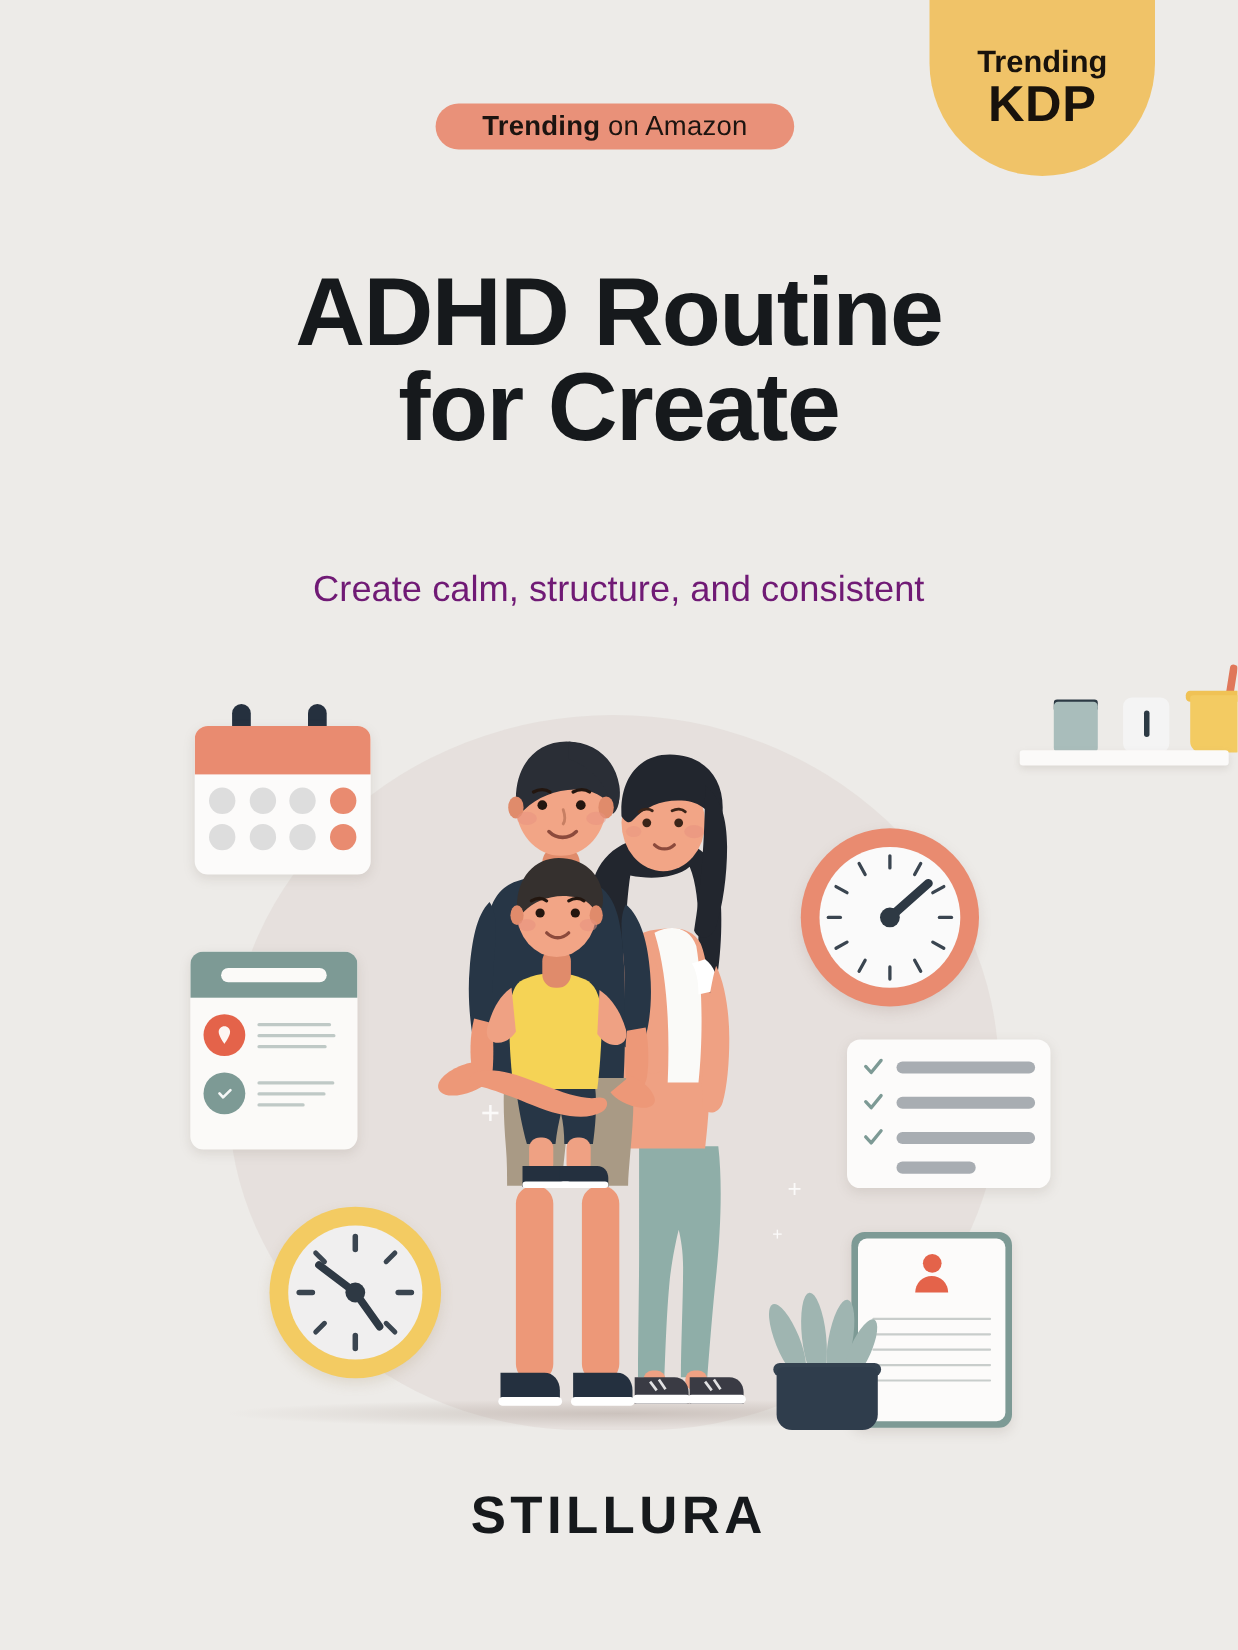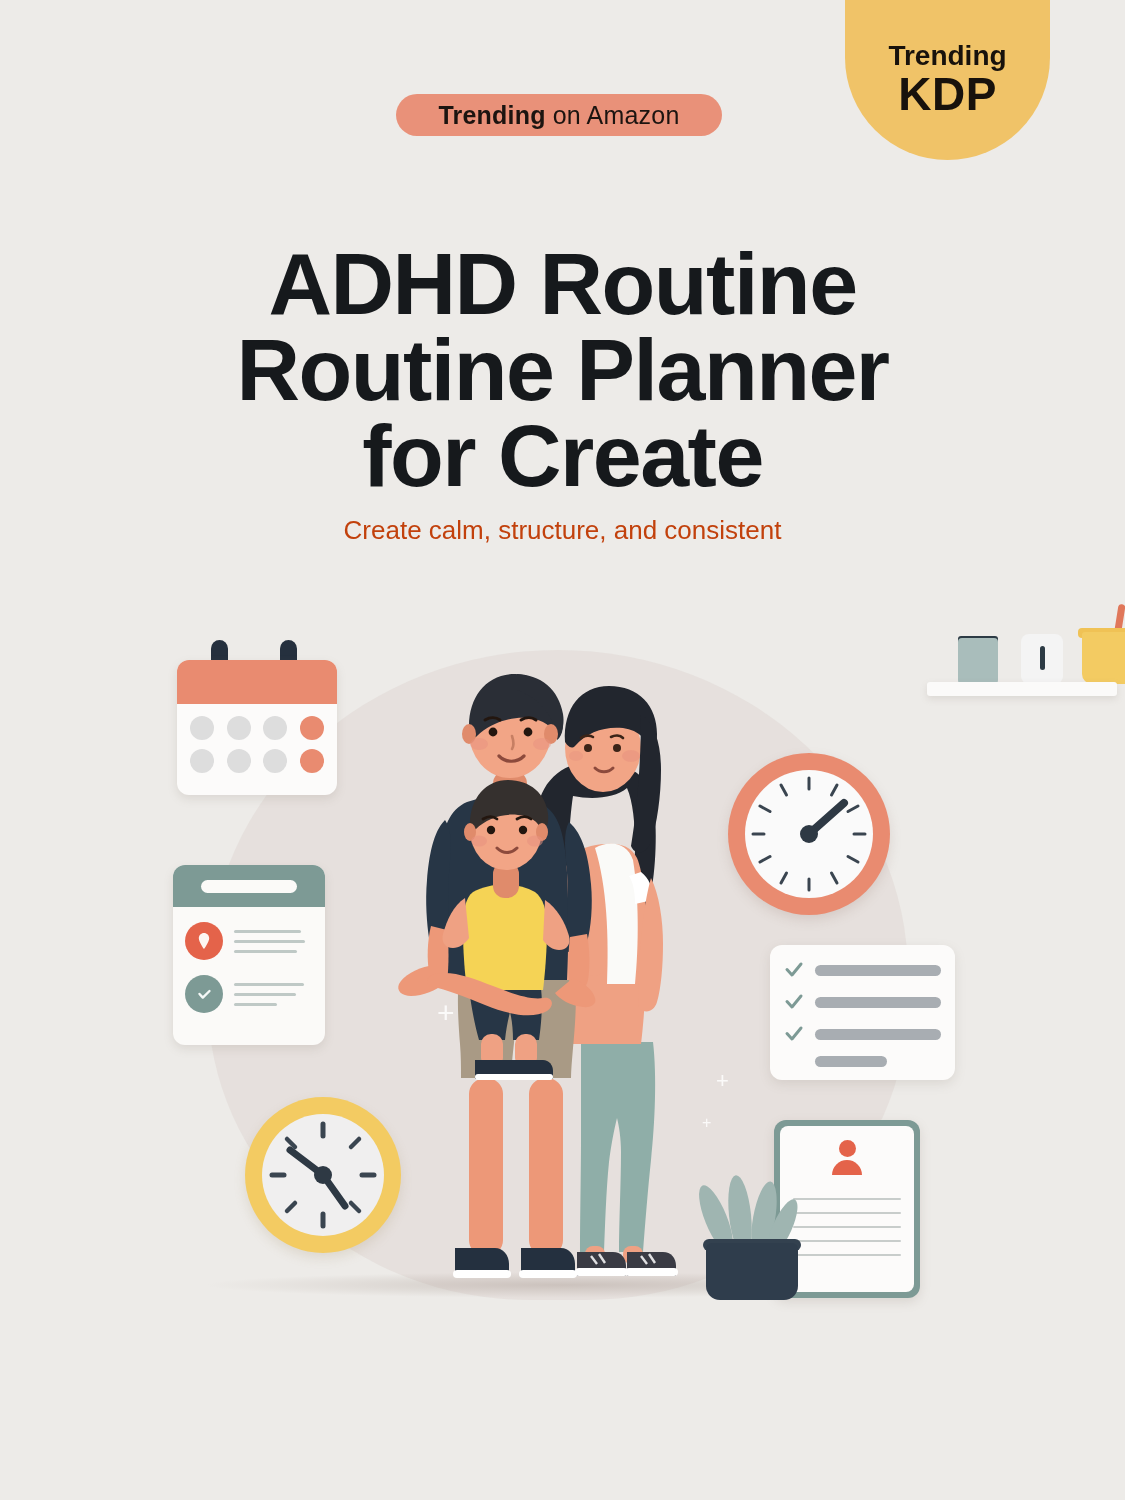--- a/index.html
+++ b/index.html
@@ -36,22 +36,22 @@
   .title{
     position:absolute;left:0;right:0;top:182px;
     text-align:center;color:#16191C;
     font-size:88px;font-weight:700;line-height:.98;
     letter-spacing:-1.5px;
     padding:0 60px;box-sizing:border-box;
   }
   .title .tl{display:block;}
   .subtitle{
     position:absolute;left:0;right:0;top:513px;
-    text-align:center;color:#c2410c;
-    font-size:26px;font-weight:400;line-height:1.33;
+    text-align:center;color:#701a75;
+    font-size:33px;font-weight:400;line-height:1.33;
     padding:0 160px;box-sizing:border-box;
   }
   .subtitle .sl{display:block;}
 
   .brand{
     position:absolute;left:0;right:0;top:1351px;
     text-align:center;color:#16191C;
     font-size:48px;font-weight:700;letter-spacing:4px;
   }
 
@@ -146,21 +146,20 @@
     <span class="b-light">on Amazon</span>
   </div>
 
   <div class="badge-kdp">
     <span class="k-top">Trending</span>
     <span class="k-main">KDP</span>
   </div>
 
   <h1 class="title">
     <span class="tl">ADHD Routine</span>
-    <span class="tl">Routine Planner</span>
     <span class="tl">for Create</span>
   </h1>
 
   <div class="subtitle">
     <span class="sl">Create calm, structure, and consistent</span>
   </div>
 
   <div class="art">
     <div class="art-bg"></div>
     <div class="floor-shadow"></div>
@@ -447,14 +446,15 @@
             <line x1="204" y1="604" x2="210" y2="613"></line>
             <line x1="246" y1="606" x2="252" y2="614"></line>
             <line x1="254" y1="604" x2="260" y2="613"></line>
           </g>
         </g>
       </svg>
     </div>
 
   </div>
 
+  <div class="brand">STILLURA</div>
 
 </div>
 
 </body></html>

